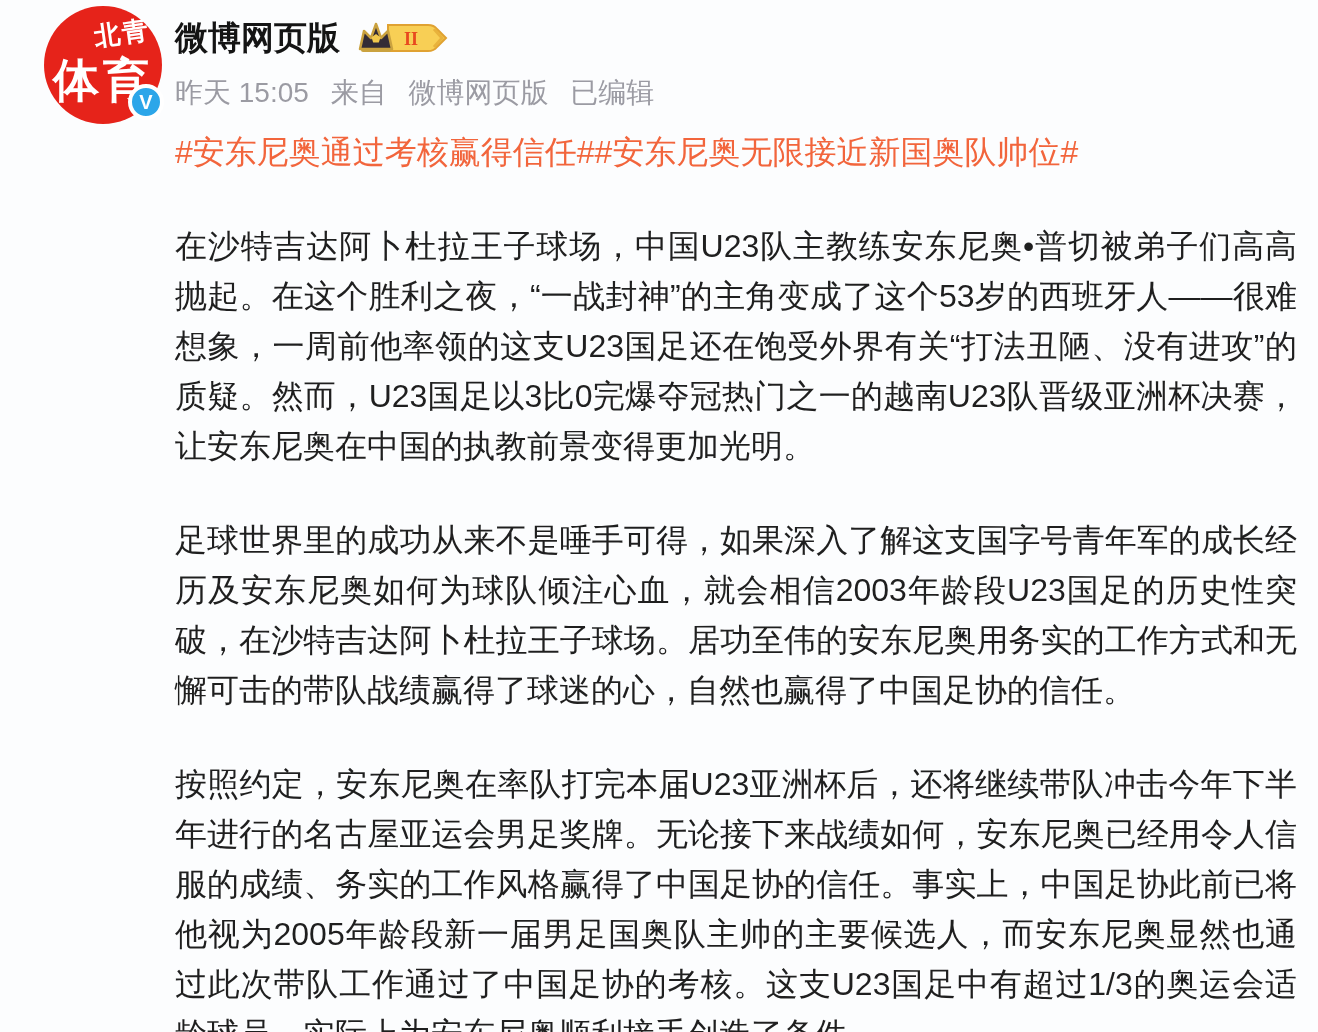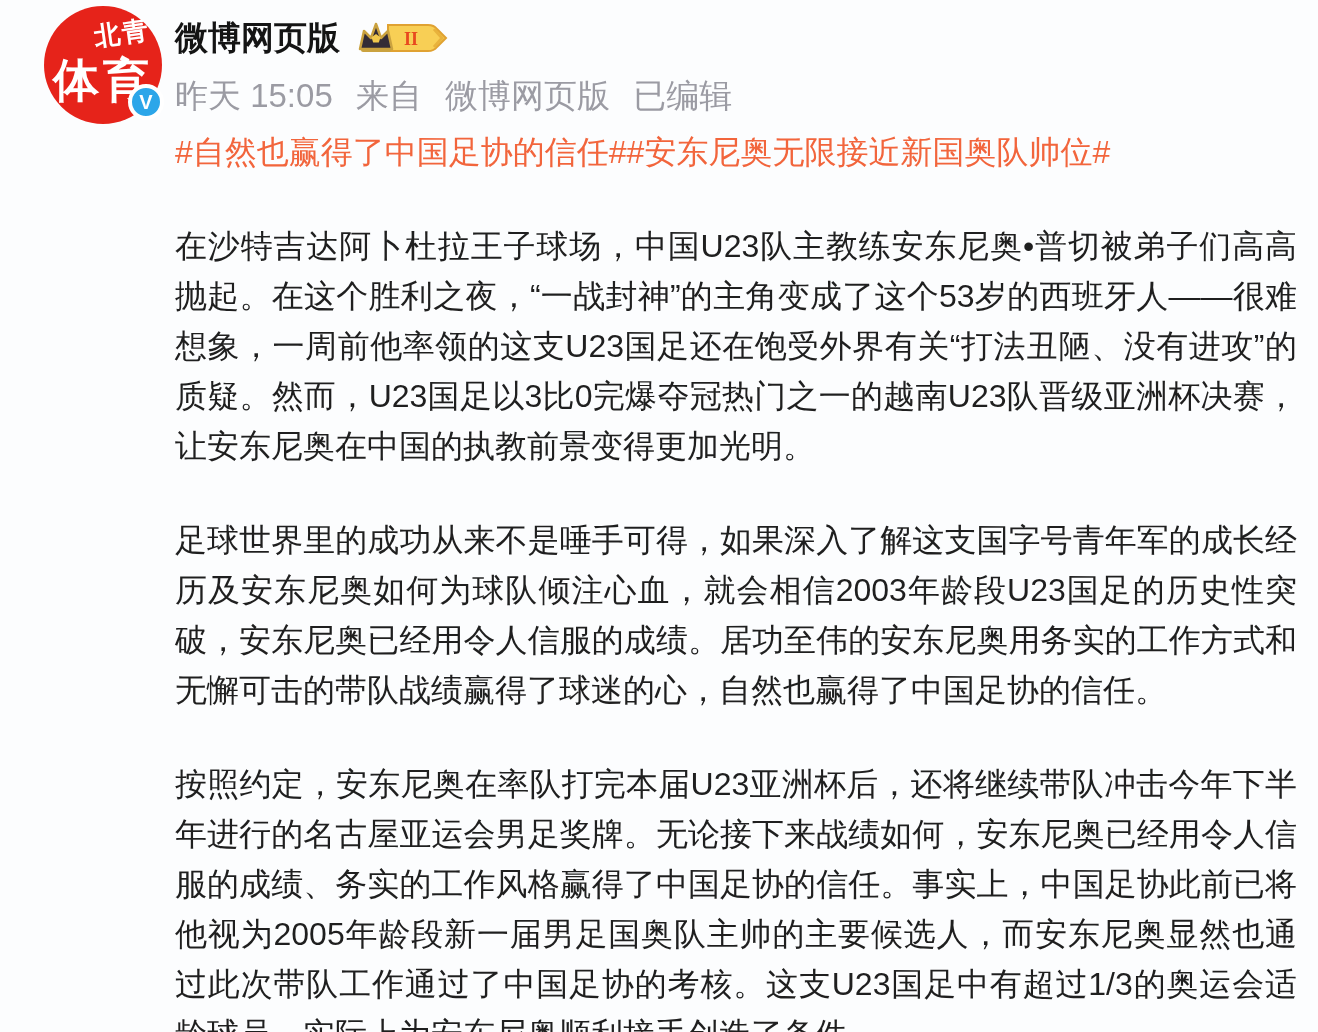--- a/index.html
+++ b/index.html
@@ -61,21 +61,21 @@
     cursor: pointer;
     white-space: nowrap;
   }
   .vip-badge {
     margin-left: 14px;
     display: inline-flex; align-items: center;
     cursor: pointer;
   }
   .meta-row {
     position: absolute; left: 175px; top: 74px;
-    font-size: 33px;
+    font-size: 28px;
     color: #9b9ba3;
     white-space: nowrap;
   }
   .meta-row span { margin-right: 14px; }
   .meta-row .source { cursor: pointer; }
   
   .content {
     position: absolute; left: 175px; top: 127px;
     width: 1122px;
     font-size: 32px;
@@ -120,19 +120,19 @@
   </div>
 
   <div class="meta-row">
     <span>昨天 15:05</span>
     <span>来自</span>
     <span class="source">微博网页版</span>
     <span>已编辑</span>
   </div>
 
   <div class="content">
-    <div class="hashtags">#自然也赢得了中国足协的信任##安东尼奥无限接近新国奥队帅位#</div>
+    <div class="hashtags">#安东尼奥通过考核赢得信任##安东尼奥无限接近新国奥队帅位#</div>
     <p>在沙特吉达阿卜杜拉王子球场，中国U23队主教练安东尼奥•普切被弟子们高高抛起。在这个胜利之夜，“一战封神”的主角变成了这个53岁的西班牙人——很难想象，一周前他率领的这支U23国足还在饱受外界有关“打法丑陋、没有进攻”的质疑。然而，U23国足以3比0完爆夺冠热门之一的越南U23队晋级亚洲杯决赛，让安东尼奥在中国的执教前景变得更加光明。</p>
-    <p>足球世界里的成功从来不是唾手可得，如果深入了解这支国字号青年军的成长经历及安东尼奥如何为球队倾注心血，就会相信2003年龄段U23国足的历史性突破，安东尼奥已经用令人信服的成绩。居功至伟的安东尼奥用务实的工作方式和无懈可击的带队战绩赢得了球迷的心，自然也赢得了中国足协的信任。</p>
+    <p>足球世界里的成功从来不是唾手可得，如果深入了解这支国字号青年军的成长经历及安东尼奥如何为球队倾注心血，就会相信2003年龄段U23国足的历史性突破，在沙特吉达阿卜杜拉王子球场。居功至伟的安东尼奥用务实的工作方式和无懈可击的带队战绩赢得了球迷的心，自然也赢得了中国足协的信任。</p>
     <p>按照约定，安东尼奥在率队打完本届U23亚洲杯后，还将继续带队冲击今年下半年进行的名古屋亚运会男足奖牌。无论接下来战绩如何，安东尼奥已经用令人信服的成绩、务实的工作风格赢得了中国足协的信任。事实上，中国足协此前已将他视为2005年龄段新一届男足国奥队主帅的主要候选人，而安东尼奥显然也通过此次带队工作通过了中国足协的考核。这支U23国足中有超过1/3的奥运会适龄球员，实际上为安东尼奥顺利接手创造了条件。</p>
   </div>
 
 </div>
 
 </body></html>

